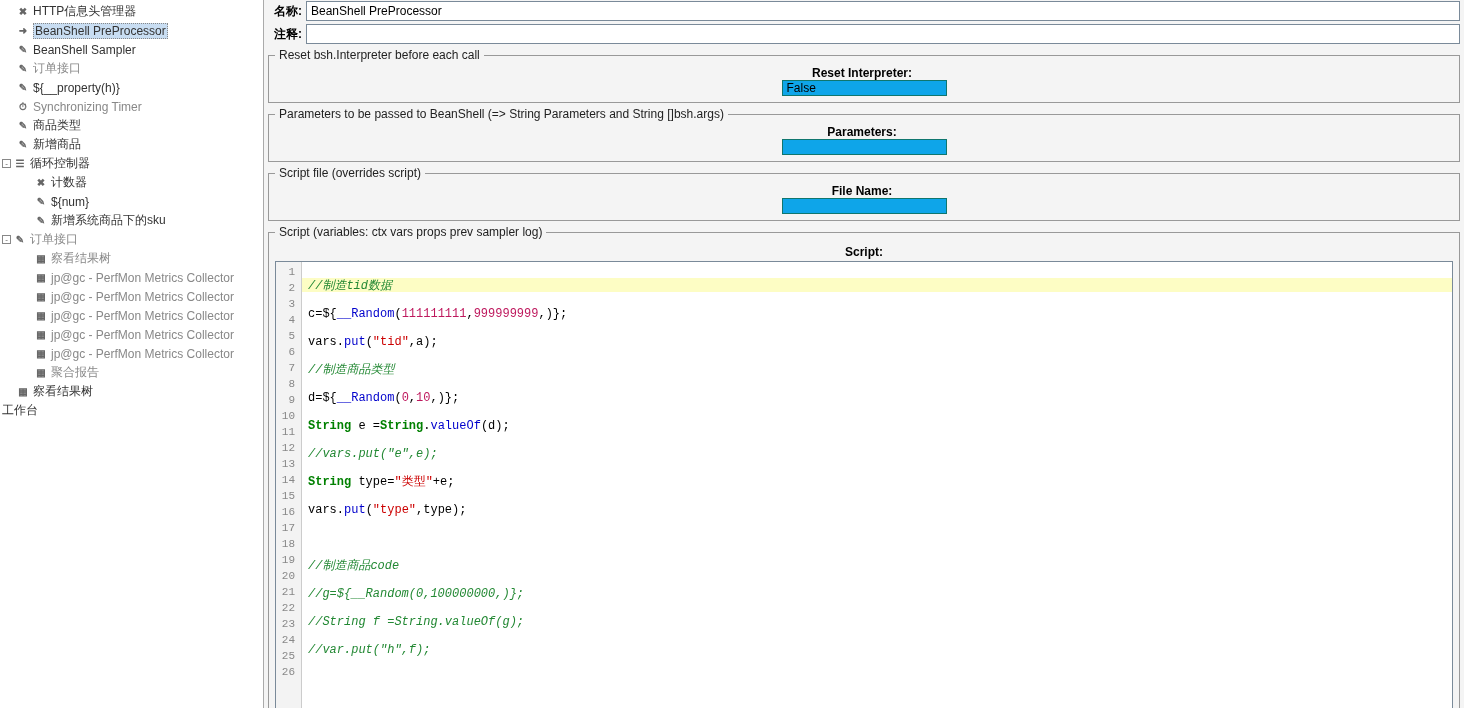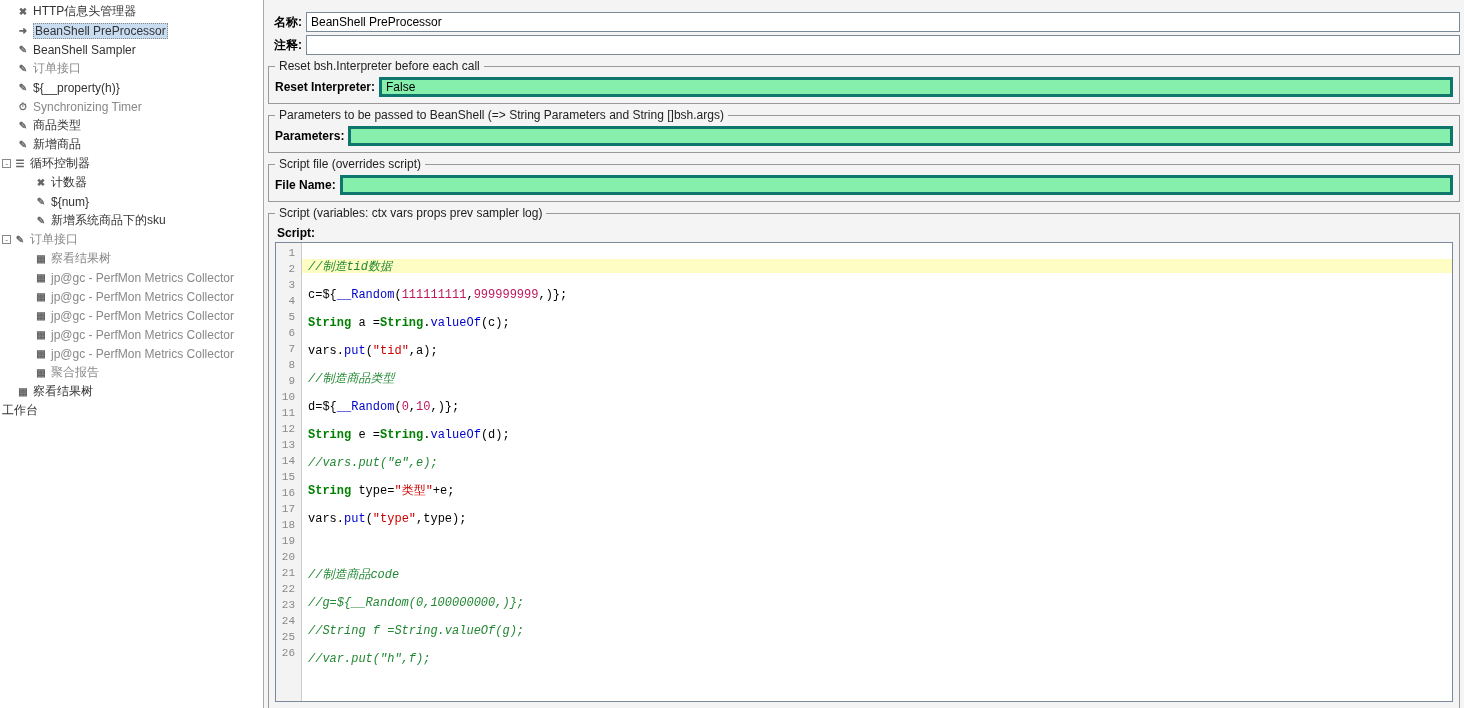--- a/index.html
+++ b/index.html
@@ -60,21 +60,21 @@
     background: #fff;
   }
   .indent0 { padding-left: 16px; }
   .indent1 { padding-left: 34px; }
   .indent0.node { padding-left: 2px; }
   .root-label { padding-left: 2px; text-align: center; }
 
   
   .main {
     flex: 1;
-    padding: 12px 4px;
+    padding: 1px 4px;
     overflow: hidden;
     background: #f4f4f4;
   }
   .form-row {
     display: flex;
     align-items: center;
     margin-bottom: 3px;
   }
   .form-row .fl {
     width: 38px;
@@ -98,35 +98,36 @@
   }
   legend {
     font-weight: normal;
     font-size: 12px;
     padding: 0 4px;
     color: #222;
   }
   .inner-row {
     display: flex;
     align-items: center;
+    flex-direction: column;
   }
   .inner-row .il {
     font-weight: bold;
     padding-right: 4px;
   }
   .inner-row input[type=text] {
     flex: 1;
     height: 20px;
-    border: 3px solid #0f766e;
-    background: #86efac;
+    border: 1px solid #0f766e;
+    background: #0ea5e9;
     padding: 0 4px;
     font-size: 12px;
   }
   .script-label {
-    text-align: left;
+    text-align: center;
     font-weight: bold;
     padding: 2px;
   }
   .code-area {
     display: flex;
     border: 1px solid #7a8a99;
     background: #fff;
     height: 460px;
     overflow: hidden;
   }
@@ -325,21 +326,20 @@
             <div>21</div>
             <div>22</div>
             <div>23</div>
             <div>24</div>
             <div>25</div>
             <div>26</div>
           </div>
         <div class="code">
 <div class="line hl"><span class="cmt">//制造tid数据</span></div>
 <div class="line">c=${<span class="fn">__Random</span>(<span class="num">111111111</span>,<span class="num">999999999</span>,)};</div>
-<div class="line"><span class="kw">String</span> a =<span class="kw">String</span>.<span class="fn">valueOf</span>(c);</div>
 <div class="line">vars.<span class="fn">put</span>(<span class="str">"tid"</span>,a);</div>
 <div class="line"><span class="cmt">//制造商品类型</span></div>
 <div class="line">d=${<span class="fn">__Random</span>(<span class="num">0</span>,<span class="num">10</span>,)};</div>
 <div class="line"><span class="kw">String</span> e =<span class="kw">String</span>.<span class="fn">valueOf</span>(d);</div>
 <div class="line"><span class="cmt">//vars.put("e",e);</span></div>
 <div class="line"><span class="kw">String</span> type=<span class="str">"类型"</span>+e;</div>
 <div class="line">vars.<span class="fn">put</span>(<span class="str">"type"</span>,type);</div>
 <div class="line"></div>
 <div class="line"><span class="cmt">//制造商品code</span></div>
 <div class="line"><span class="cmt">//g=${__Random(0,100000000,)};</span></div>

